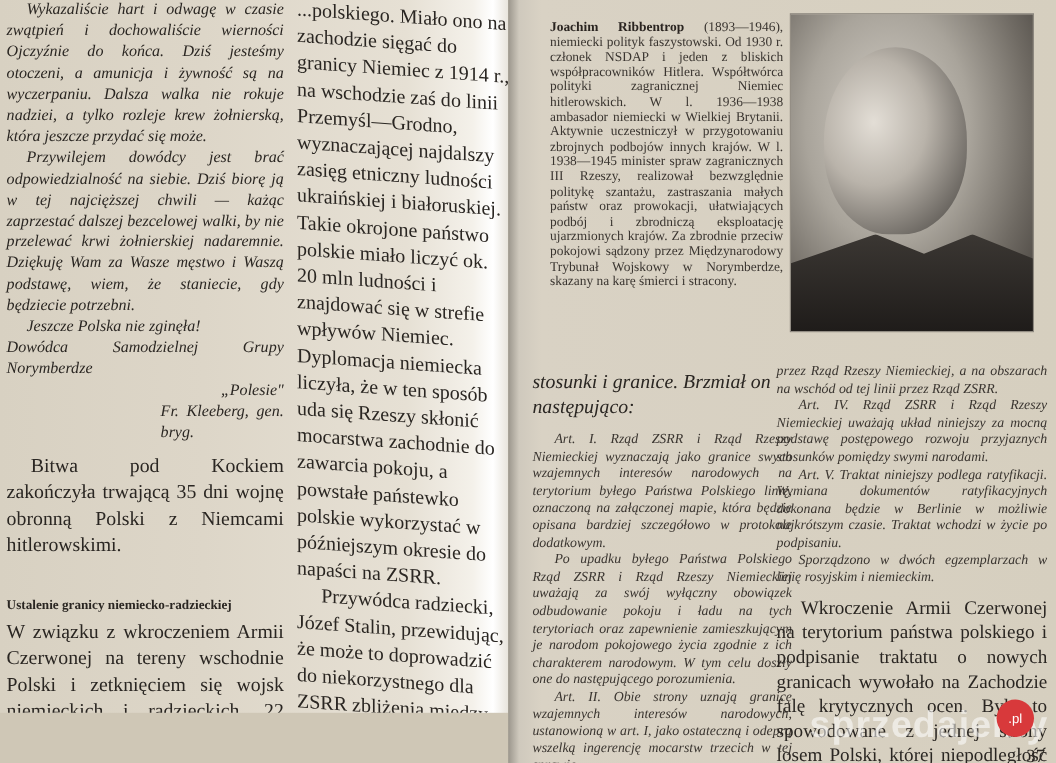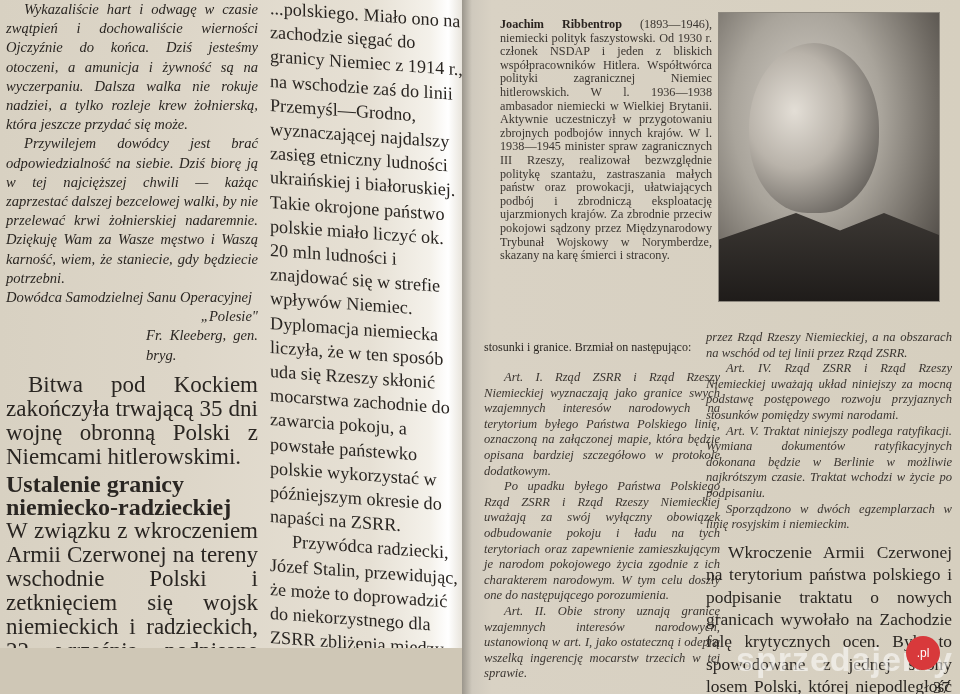--- a/index.html
+++ b/index.html
@@ -19,23 +19,23 @@
       background:linear-gradient(90deg,#9b968c 0%,#cfc9bd 2%,#d9d2c4 6%,#d6cfbf 100%);
       overflow:hidden;
     }
     .col { position:absolute; }
     p { margin:0; }
     .l1 { left:6px; top:0; width:252px; font-size:14.6px; line-height:19.2px; }
     .l1 .quote { font-style:italic; text-align:justify; }
     .l1 .quote p { text-indent:18px; }
     .l1 .sig-right { text-align:right; }
     .l1 .sig-name { padding-left:140px; text-indent:0 !important; }
-    .body-text { font-size:23px; line-height:24px; text-align:justify; }
+    .body-text { font-size:18px; line-height:24px; text-align:justify; }
     .body-text p { text-indent:22px; }
-    .heading { font-size:24px; line-height:23px; font-weight:bold; margin-top:4px; }
+    .heading { font-size:12px; line-height:23px; font-weight:bold; margin-top:32px; }
     .l2 {
       left:270px; top:-4px; width:196px; font-size:18.2px; line-height:24.2px;
       transform:skewY(4deg); transform-origin:0 0;
     }
     .l2 p { text-indent:22px; }
     .l2 .noindent { text-indent:0; }
     .r1 { left:38px; top:18px; width:212px; font-size:12.2px; line-height:13.6px; color:#3a3530; text-align:justify; }
     .r1 b { font-weight:bold; color:#2a2420; }
     .photo {
       position:absolute; left:256px; top:12px; width:220px; height:288px;
@@ -46,21 +46,21 @@
       position:absolute; left:30px; top:30px; width:130px; height:170px;
       border-radius:50% 50% 45% 45%;
       background:radial-gradient(ellipse at 35% 40%, #e3ded6 0%, #b9b3aa 40%, #5e5a55 85%);
     }
     .photo .coat {
       position:absolute; left:0; top:200px; width:220px; height:88px;
       background:linear-gradient(180deg,#3b3733,#1f1c1a);
       clip-path:polygon(0 30%, 35% 0, 55% 20%, 75% 0, 100% 25%, 100% 100%, 0 100%);
     }
     .r2 { left:22px; top:336px; width:236px; }
-    .r2 .lead { font-size:12px; line-height:22px; }
+    .r2 .lead { font-size:18px; line-height:22px;font-style:italic; }
     .r2 .treaty, .r3 .treaty { font-style:italic; font-size:12.6px; line-height:15.6px; text-align:justify; color:#3a3530; margin-top:12px; }
     .treaty p { text-indent:20px; }
     .treaty .noindent { text-indent:0; }
     .r3 { left:244px; top:330px; width:246px; }
     .r3 .treaty { margin-top:0;font-style:italic; }
     .r3 .body-text { margin-top:8px; font-size:17.4px; line-height:22.4px; }
     .page-number { position:absolute; right:10px; bottom:-4px; font-size:17px; }
     .watermark {
       position:absolute; left:736px; top:640px; font-family:"Liberation Sans", sans-serif;
       font-size:34px; font-weight:bold; color:rgba(255,255,255,0.55); letter-spacing:1px;
@@ -71,22 +71,23 @@
       font-weight:normal; display:flex; align-items:center; justify-content:center;
     }
   </style>
 </head>
 <body>
 
 <div class="page-left">
   <div class="col l1">
     <div class="quote">
       <p>Wykazaliście hart i odwagę w czasie zwątpień i dochowaliście wierności Ojczyźnie do końca. Dziś jesteśmy otoczeni, a amunicja i żywność są na wyczerpaniu. Dalsza walka nie rokuje nadziei, a tylko rozleje krew żołnierską, która jeszcze przydać się może.</p>
-      <p>Przywilejem dowódcy jest brać odpowiedzialność na siebie. Dziś biorę ją w tej najcięższej chwili — każąc zaprzestać dalszej bezcelowej walki, by nie przelewać krwi żołnierskiej nadaremnie. Dziękuję Wam za Wasze męstwo i Waszą karność, wiem, że staniecie, gdy będziecie potrzebni.</p>
-      <p style="text-indent:0">Dowódca Samodzielnej Sanu Operacyjnej</p>
+      <p>Przywilejem dowódcy jest brać odpowiedzialność na siebie. Dziś biorę ją w tej najcięższej chwili — każąc zaprzestać dalszej bezcelowej walki, by nie przelewać krwi żołnierskiej nadaremnie. Dziękuję Wam za Wasze męstwo i Waszą podstawę, wiem, że staniecie, gdy będziecie potrzebni.</p>
+      <p>Jeszcze Polska nie zginęła!</p>
+      <p style="text-indent:0">Dowódca Samodzielnej Grupy Norymberdze</p>
       <p class="sig-right">„Polesie"</p>
       <p class="sig-name">Fr. Kleeberg, gen. bryg.</p>
     </div>
     <div class="body-text" style="margin-top:8px">
       <p>Bitwa pod Kockiem zakończyła trwającą 35 dni wojnę obronną Polski z Niemcami hitlerowskimi.</p>
     </div>
     <div class="heading">Ustalenie granicy niemiecko-radzieckiej</div>
     <div class="body-text">
       <p style="text-indent:0">W związku z wkroczeniem Armii Czerwonej na tereny wschodnie Polski i zetknięciem się wojsk niemieckich i radzieckich, 22 września podpisane zostało między III Rzeszą i ZSRR wstępne uzgodnienie linii demarkacyjnej, dzielące obie armie wzdłuż rzek Pisy, Narwi, Bugu i Sanu. 27 września udał się do Moskwy minister spraw zagranicznych Rzeszy — Ribbentrop, by podpisać układ ustalający ostatecznie granicę między ZSRR i III Rzeszą. Nieco wcześniej ambasador Niemiec w</p>
     </div>

